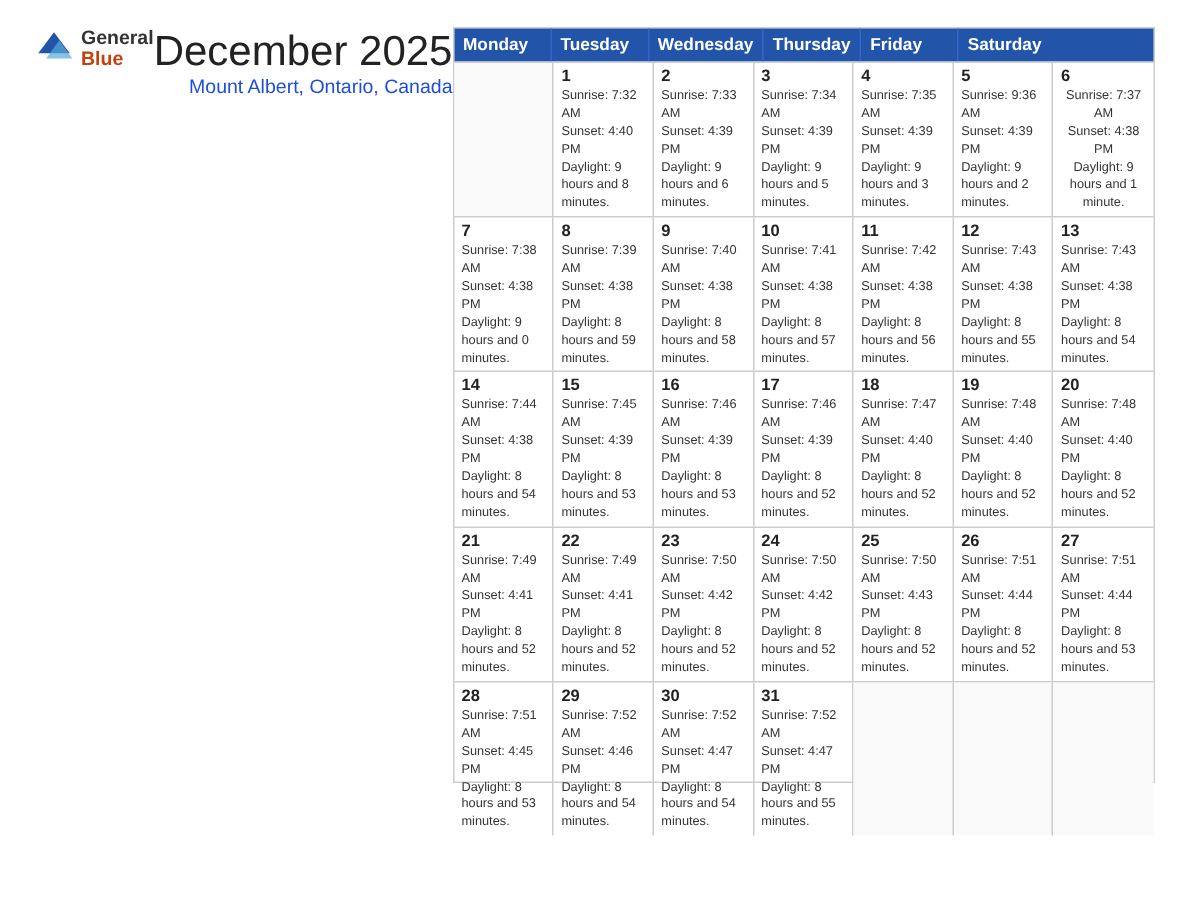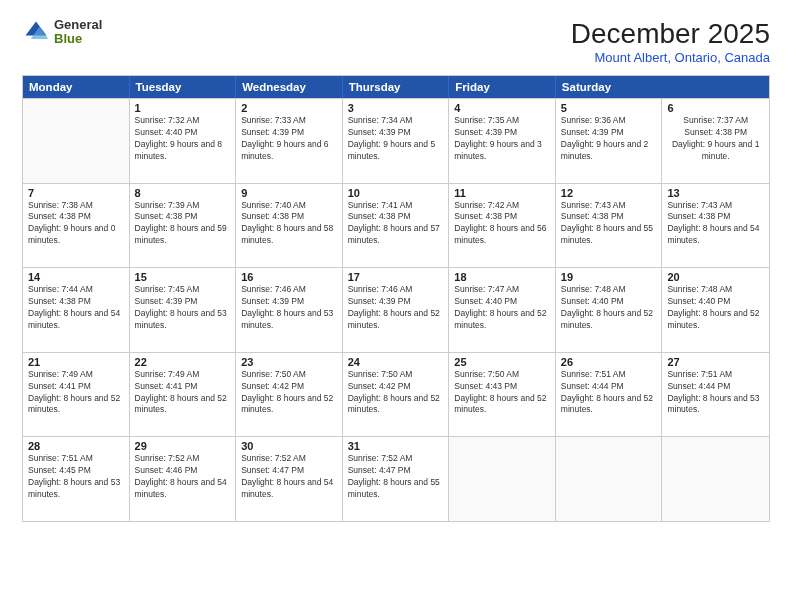--- a/index.html
+++ b/index.html
@@ -8,42 +8,42 @@
       background: #fff;
       width: 792px;
       height: 612px;
       overflow: hidden;
     }
     .page {
       width: 792px;
       height: 536px;
       padding: 18px 22px 14px 22px;
       display: flex;
-      flex-direction: column;
+      flex-direction: row;
     }
     .header {
       display: flex;
       justify-content: space-between;
       align-items: flex-start;
       margin-bottom: 10px;
     }
     .logo {
       display: flex;
       align-items: center;
       gap: 4px;
     }
     .logo-text {
       display: flex;
       flex-direction: column;
       font-size: 13px;
       font-weight: bold;
       line-height: 1.1;
     }
     .logo-text .general { color: #333; }
-    .logo-text .blue { color: #4d7c0f; }
+    .logo-text .blue { color: #c2410c; }
     .logo-icon {
       width: 28px;
       height: 28px;
     }
     .title-block {
       text-align: right;
     }
     .main-title {
       font-size: 28px;
       font-weight: normal;

